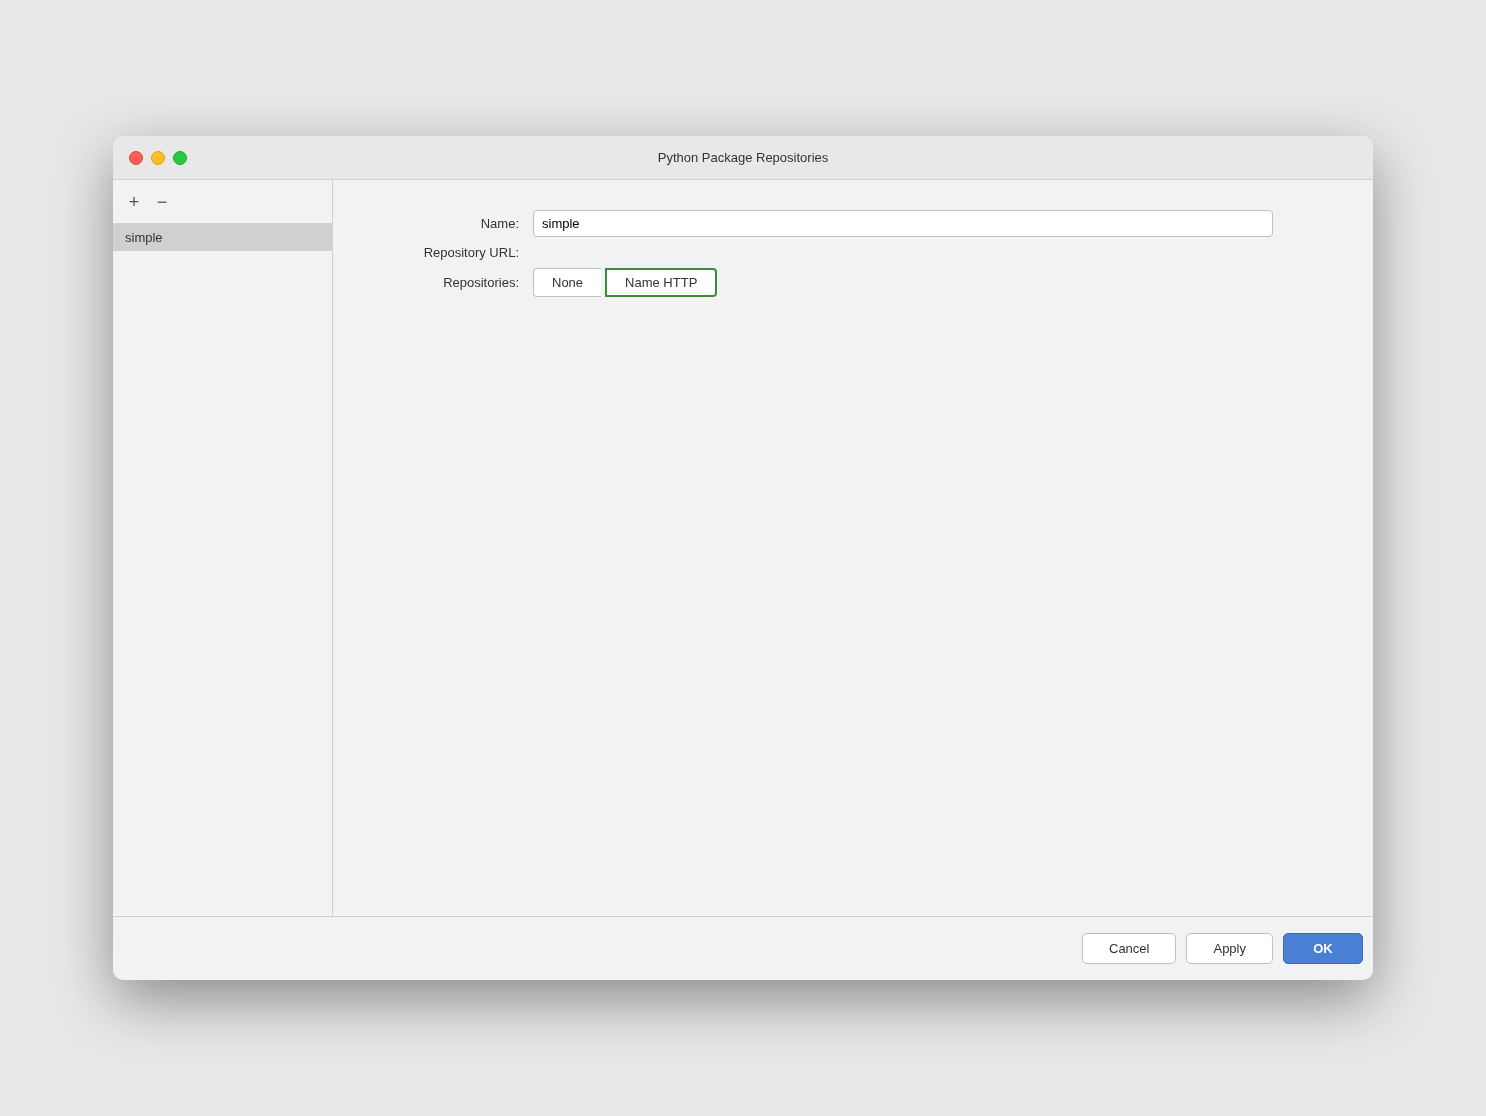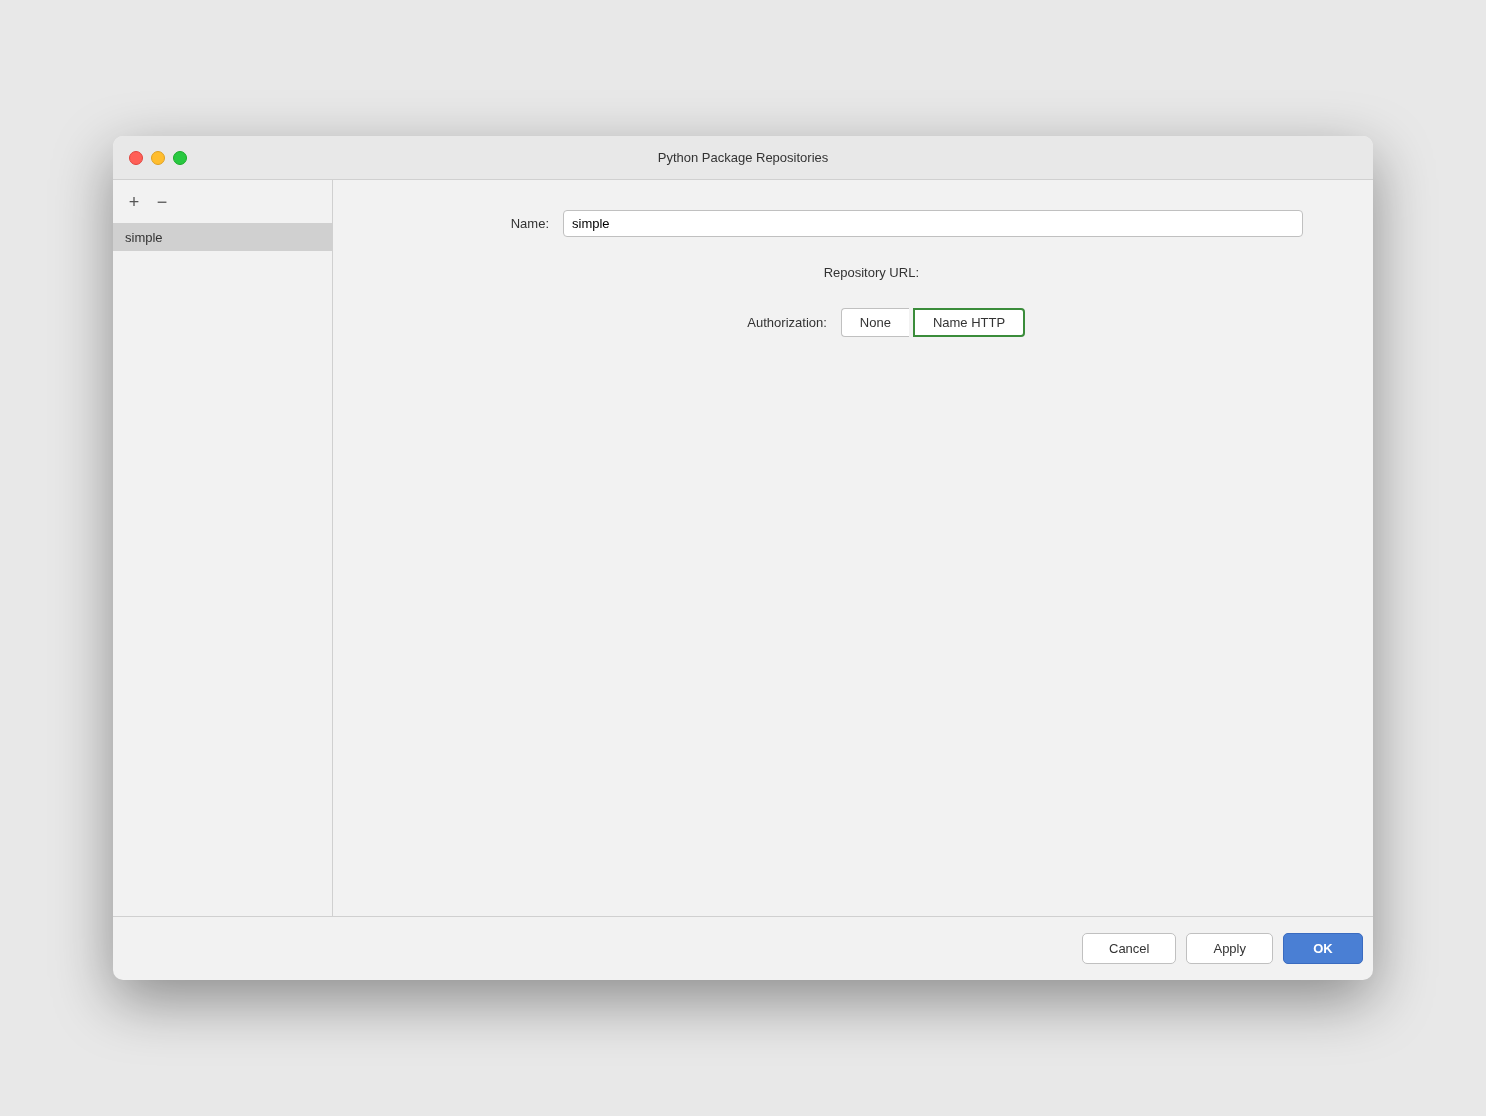--- a/index.html
+++ b/index.html
@@ -130,22 +130,21 @@
       flex-direction: column;
     }
 
     .form-section {
       flex: 1;
     }
 
     .form-row {
       display: flex;
       align-items: center;
-      margin-bottom: 28px;
-      justify-content: center;
+      margin-bottom: 8px;
     }
 
     .form-label {
       font-size: 13px;
       color: #333;
       width: 160px;
       text-align: right;
       padding-right: 14px;
       flex-shrink: 0;
     }
@@ -298,21 +297,21 @@
         <div class="form-row">
           <span class="form-label">Name:</span>
           <input class="form-input" type="text" value="simple" style="">
         </div>
 
         <div class="form-row">
           <span class="form-label">Repository URL:</span>
         </div>
 
         <div class="form-row">
-          <span class="form-label">Authorization:</span>
+          <span class="form-label">Repositories:</span>
           <div class="auth-buttons">
             <button class="auth-btn">None</button>
             <button class="auth-btn active">Name HTTP</button>
           </div>
         </div>
 
 
       </div>
     </div>
   </div>

